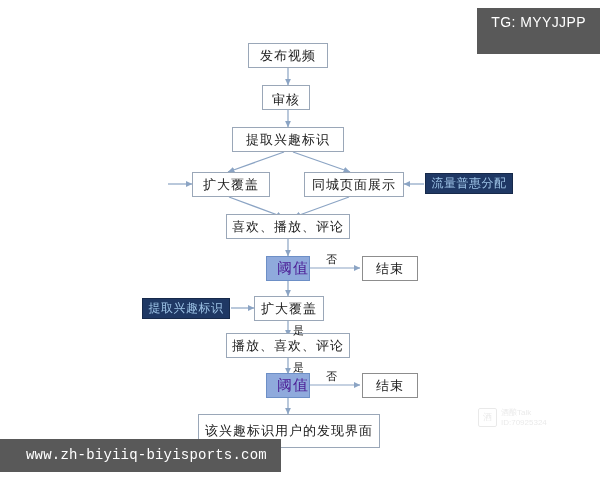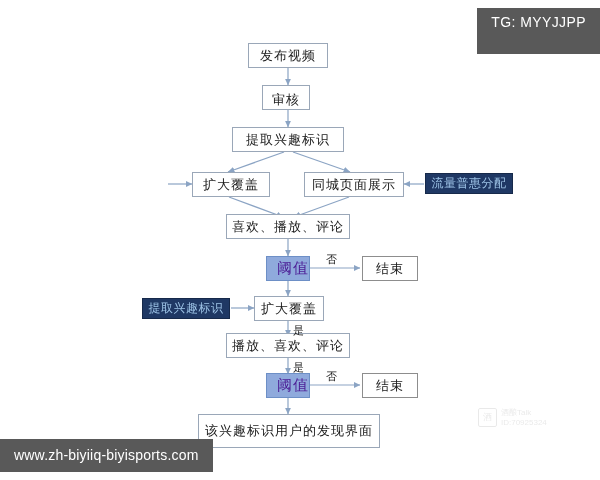--- a/index.html
+++ b/index.html
@@ -95,24 +95,24 @@
     letter-spacing: 0.4px;
     padding: 6px 14px 24px 14px;
   }
 
   #url-bar {
     position: absolute;
     left: 0;
     bottom: 8px;
     background: #595959;
     color: #ffffff;
-    font-family: Liberation Sans, sans-serif;
+    font-family: Liberation Mono, monospace;
     font-size: 14px;
     letter-spacing: 0.2px;
-    padding: 8px 14px 9px 14px;
+    padding: 8px 14px 9px 26px;
   }
 
   #watermark {
     position: absolute;
     left: 478px;
     top: 408px;
     display: flex;
     align-items: center;
     gap: 4px;
     opacity: 0.30;

